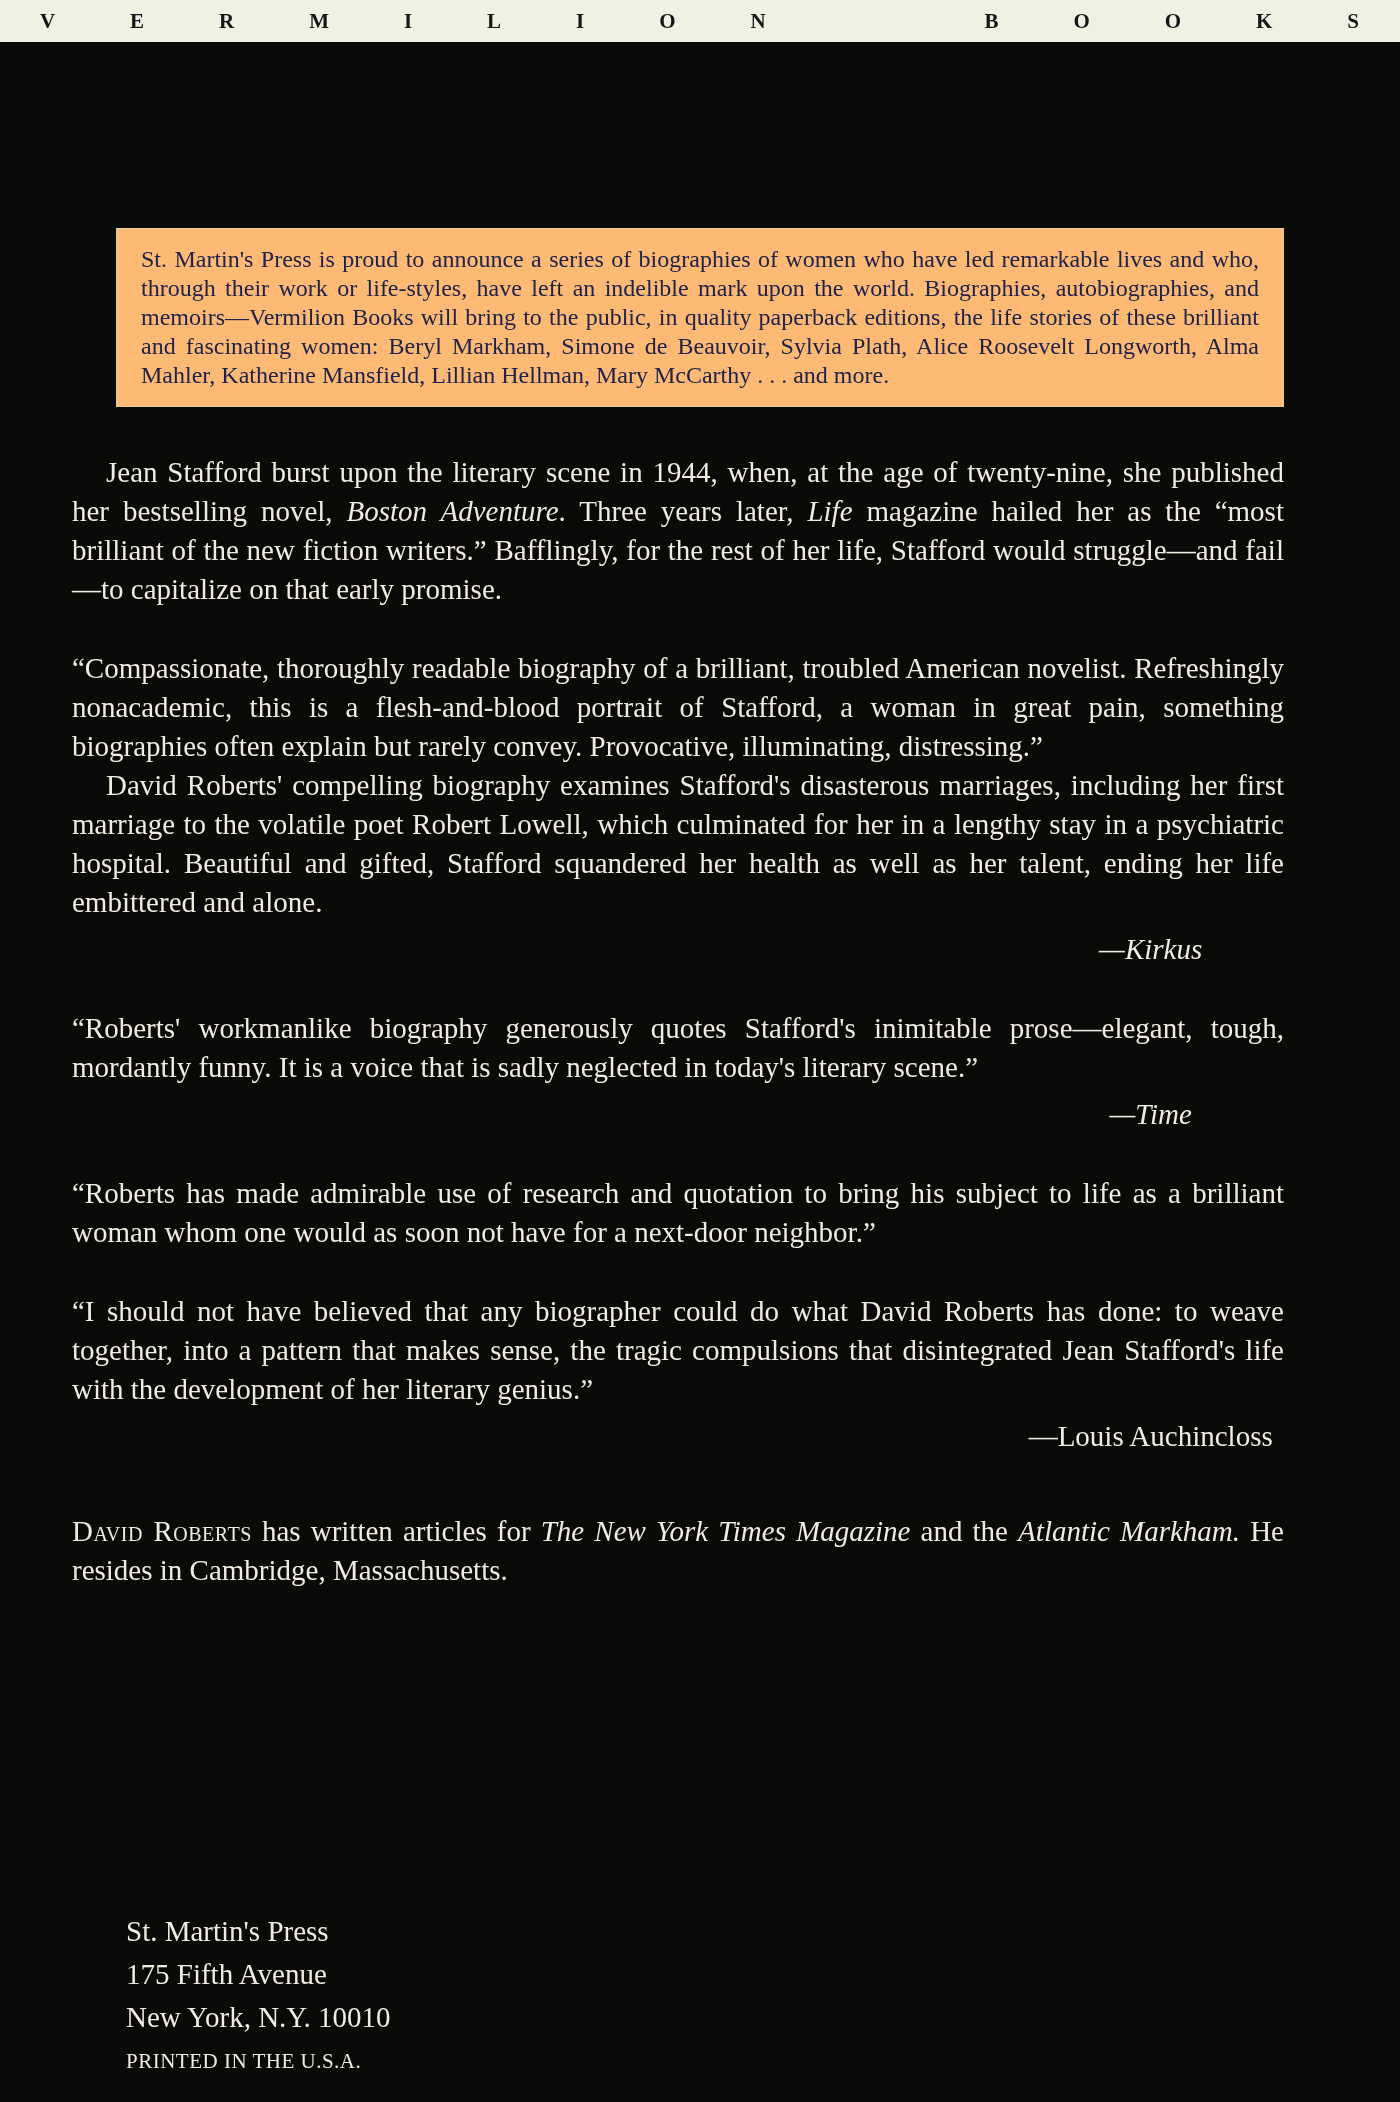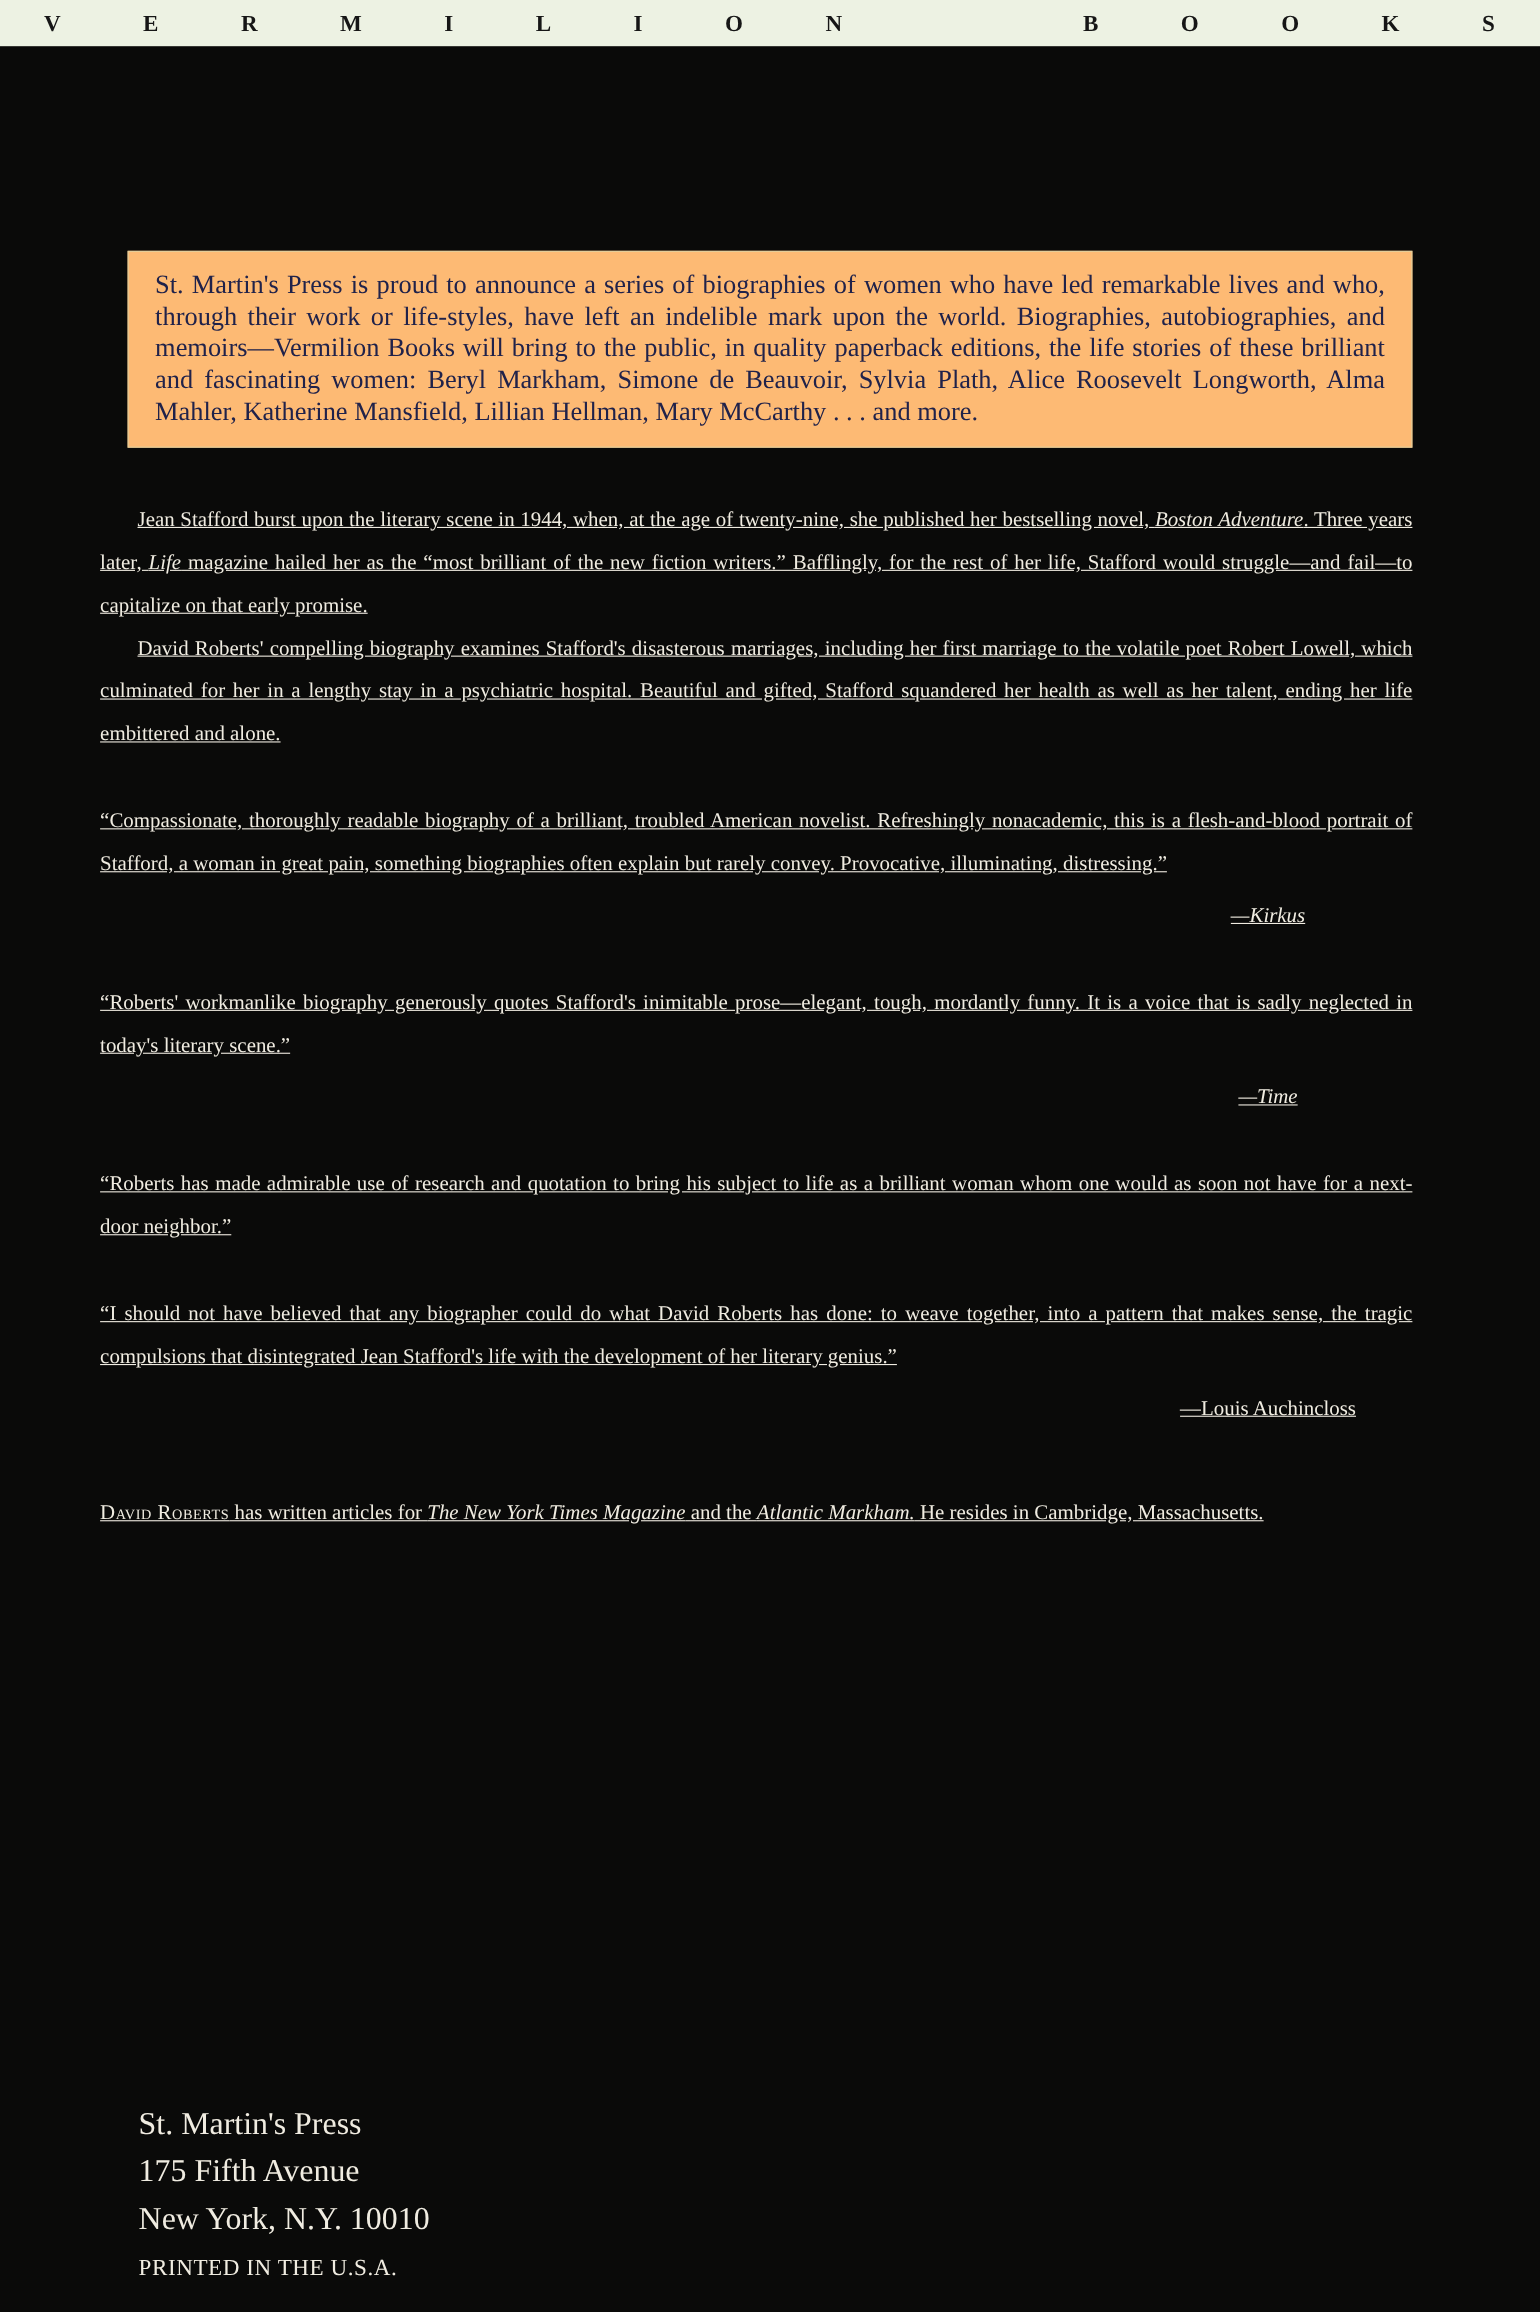--- a/index.html
+++ b/index.html
@@ -44,25 +44,24 @@
     border: 1px solid #e2cf9d;
     color: #20224a;
     padding: 16px 24px;
     font-size: 24px;
     line-height: 29px;
     text-align: justify;
     box-sizing: border-box;
   }
   
   .body-column {
-    margin: 46px 116px 0 91px;
-    font-size: 19px;
+    margin: 46px 116px 0 72px;
+    font-size: 29px;
     line-height: 39px;
     text-align: justify;
-    text-decoration: underline;
   }
   .para {
     margin: 0;
   }
   .indent {
     text-indent: 34px;
   }
   .quote {
     margin-top: 40px;
   }
@@ -124,23 +123,23 @@
       <span class="banner-letter">K</span>
       <span class="banner-letter">S</span>
     </div>
 
   <div class="announcement"><span>St. Martin's Press is proud to announce a series of biographies of women who have led remarkable lives and who, through their work or life-styles, have left an indelible mark upon the world. Biographies, autobiographies, and memoirs—Vermilion Books will bring to the public, in quality paperback editions, the life stories of these brilliant and fascinating women: Beryl Markham, Simone de Beauvoir, Sylvia Plath, Alice Roosevelt Longworth, Alma Mahler, Katherine Mansfield, Lillian Hellman, Mary McCarthy . . . and more.</span></div>
 
   <div class="body-column">
 
     <p class="para indent"><span>Jean Stafford burst upon the literary scene in 1944, when, at the age of twenty-nine, she published her bestselling novel, </span><span class="i">Boston Adventure</span><span>. Three years later, </span><span class="i">Life</span><span> magazine hailed her as the “most brilliant of the new fiction writers.” Bafflingly, for the rest of her life, Stafford would struggle—and fail—to capitalize on that early promise.</span></p>
 
+    <p class="para quote">“Compassionate, thoroughly readable biography of a brilliant, troubled American novelist. Refreshingly nonacademic, this is a flesh-and-blood portrait of Stafford, a woman in great pain, something biographies often explain but rarely convey. Provocative, illuminating, distressing.”</p>
+
     <p class="para indent"><span>David Roberts' compelling biography examines Stafford's disasterous marriages, including her first marriage to the volatile poet Robert Lowell, which culminated for her in a lengthy stay in a psychiatric hospital. Beautiful and gifted, Stafford squandered her health as well as her talent, ending her life embittered and alone.</span></p>
-
-    <p class="para quote">“Compassionate, thoroughly readable biography of a brilliant, troubled American novelist. Refreshingly nonacademic, this is a flesh-and-blood portrait of Stafford, a woman in great pain, something biographies often explain but rarely convey. Provocative, illuminating, distressing.”</p>
     <div class="attribution">—Kirkus</div>
 
     <p class="para quote">“Roberts' workmanlike biography generously quotes Stafford's inimitable prose—elegant, tough, mordantly funny. It is a voice that is sadly neglected in today's literary scene.”</p>
     <div class="attribution">—Time</div>
 
     <p class="para quote">“Roberts has made admirable use of research and quotation to bring his subject to life as a brilliant woman whom one would as soon not have for a next-door neighbor.”</p>
 
     <p class="para quote">“I should not have believed that any biographer could do what David Roberts has done: to weave together, into a pattern that makes sense, the tragic compulsions that disintegrated Jean Stafford's life with the development of her literary genius.”</p>
     <div class="attribution roman">—Louis Auchincloss</div>
 

